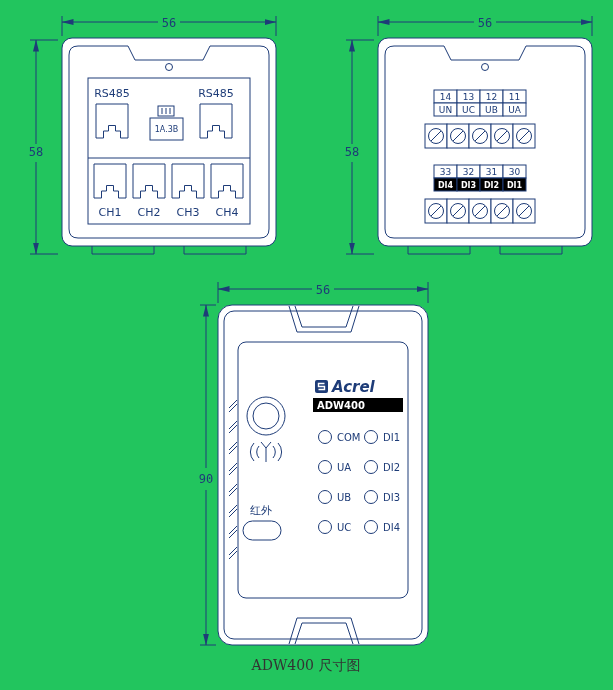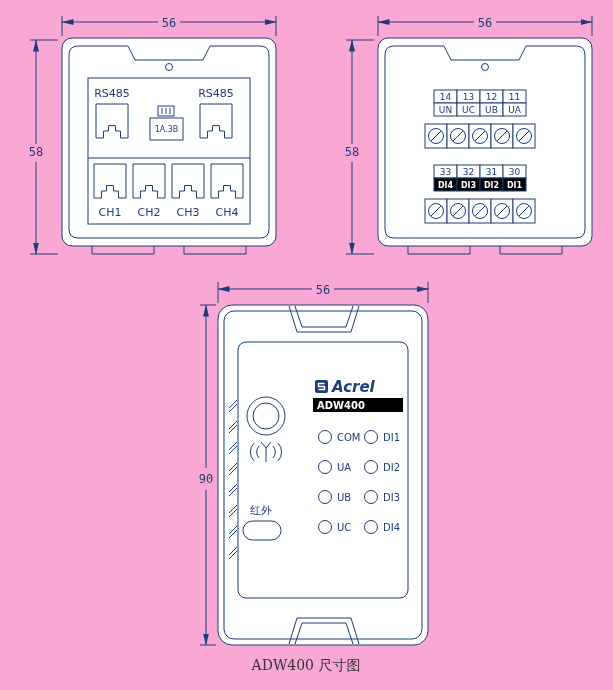--- a/index.html
+++ b/index.html
@@ -1,16 +1,16 @@
 <!DOCTYPE html>
 <html><head>
 <meta charset="utf-8">
 <style>
   html,body{margin:0;padding:0;background:#fff}
-  .sheet{position:relative;width:613px;height:690px;background:#f9a8d4;overflow:hidden;
+  .sheet{position:relative;width:613px;height:690px;background:#22c55e;overflow:hidden;
          font-family:"DejaVu Sans",sans-serif}
   svg{display:block}
   .ln{stroke:#1e3c78;fill:none;stroke-width:1}
   .fw{fill:#ffffff;stroke:#1e3c78;stroke-width:1}
   .fb{fill:#000000;stroke:#1e3c78;stroke-width:1}
   text{fill:#1e3c78}
   .dim{font:12px "DejaVu Sans Mono",monospace}
   .t11{font:11px "DejaVu Sans",sans-serif}
   .t10{font:10px "DejaVu Sans",sans-serif}
   .t9{font:9px "DejaVu Sans",sans-serif}

